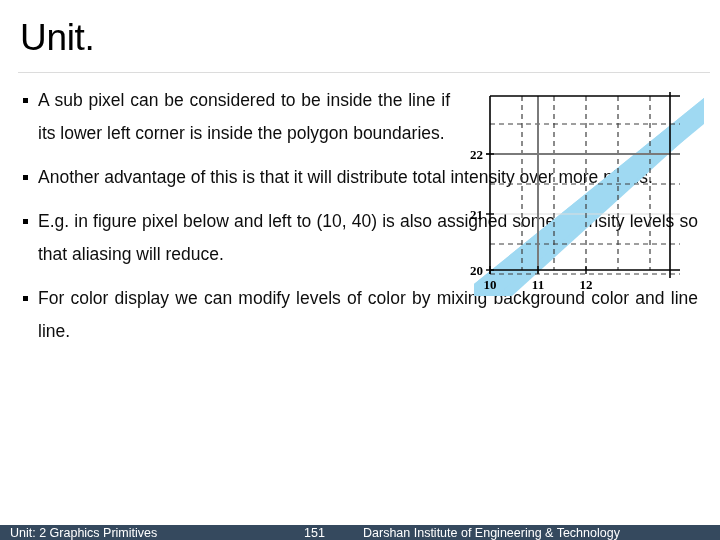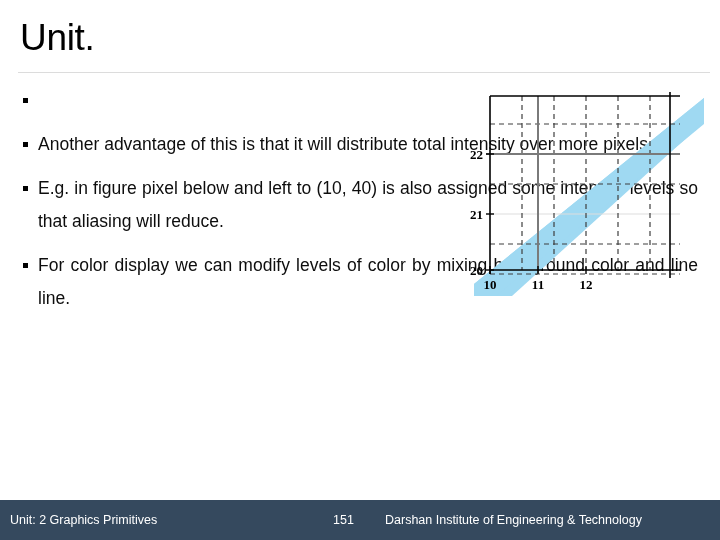--- a/index.html
+++ b/index.html
@@ -95,50 +95,51 @@
     left: 0;
     top: 0;
   }
 
   
   #footer {
     position: absolute;
     left: 0;
     bottom: 0;
     width: 720px;
-    height: 40px;
+    height: 15px;
     background: #35495e;
     color: #ffffff;
     font-size: 12.5px;
     display: flex;
     align-items: center;
   }
   #footer-unit {
     position: absolute;
     left: 10px;
   }
   #footer-page {
     position: absolute;
-    left: 333px;
+    left: 304px;
   }
   #footer-inst {
     position: absolute;
-    left: 385px;
+    left: 363px;
   }
 </style>
 </head>
 <body>
 
 <div id="slide-title">Unit.</div>
 <div id="title-divider"></div>
 
 <div id="body">
 
   <div class="bullet-row">
     <div class="bullet-marker"><span class="sq"></span></div>
+    <div class="bullet-text narrow">A sub pixel can be considered to be inside the line if its lower left corner is inside the polygon boundaries.</div>
   </div>
 
 
   <div class="bullet-row">
     <div class="bullet-marker"><span class="sq"></span></div>
     <div class="bullet-text wide">Another advantage of this is that it will distribute total intensity over more pixels.</div>
   </div>
 
   <div class="bullet-row">
     <div class="bullet-marker"><span class="sq"></span></div>

